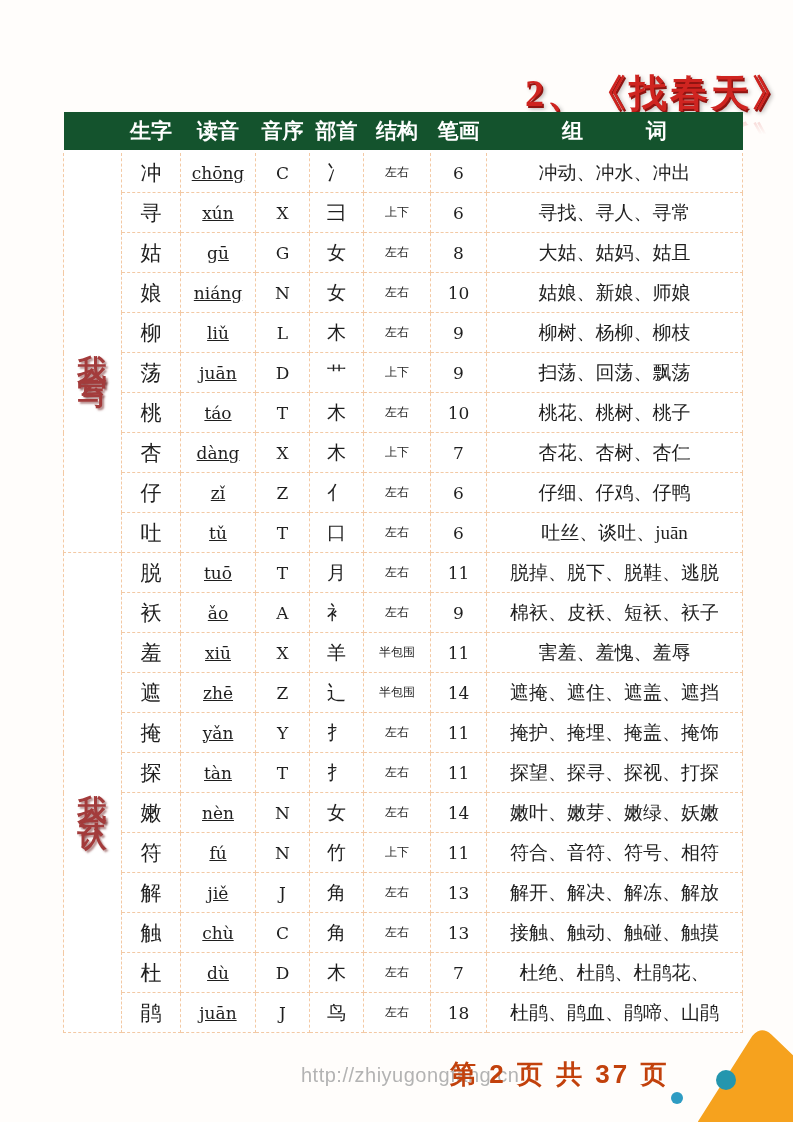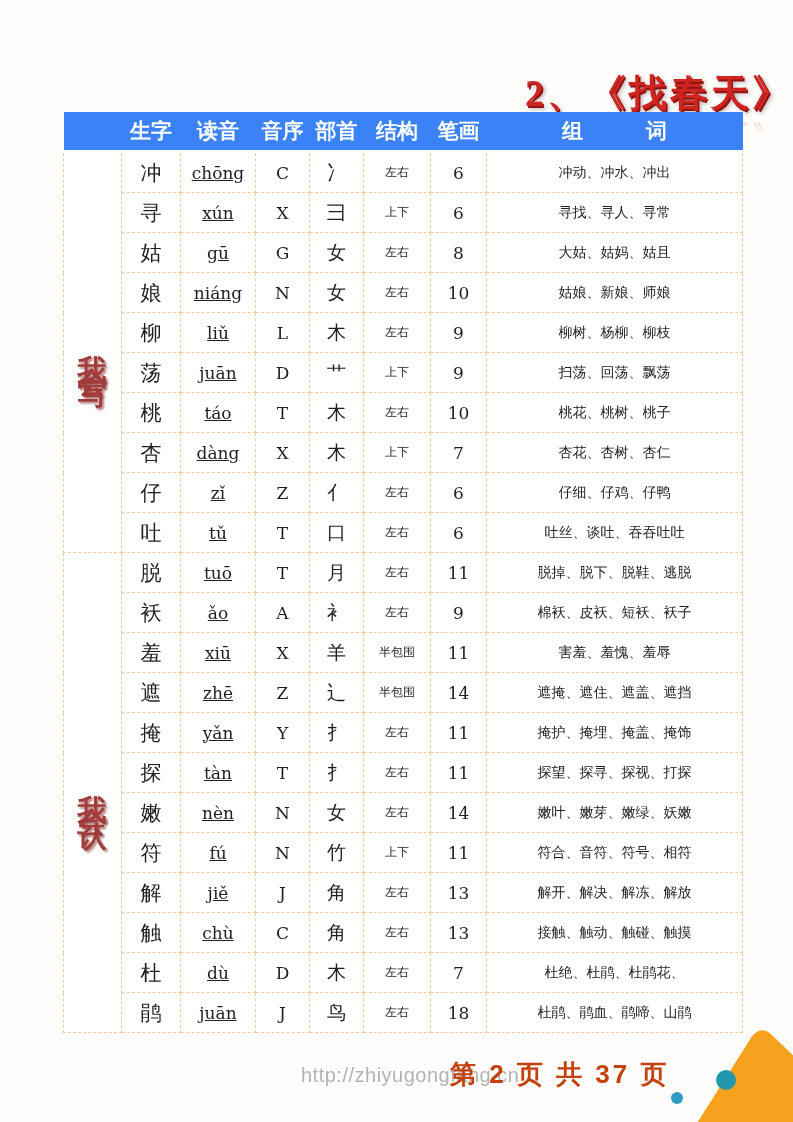--- a/index.html
+++ b/index.html
@@ -26,42 +26,42 @@
     font-size:38px;font-weight:bold;color:#cf2420;letter-spacing:3px;
     font-family:"Liberation Serif",serif;line-height:1.15;
   }
 
   
   table.vocab{
     position:absolute;top:112px;left:63px;width:679px;
     border-collapse:collapse;table-layout:fixed;
   }
   table.vocab thead th{
-    background:#3b82f6;color:#ffffff;font-family:"Liberation Sans",sans-serif;
+    background:#14532d;color:#ffffff;font-family:"Liberation Sans",sans-serif;
     font-weight:bold;font-size:21px;height:38px;padding:0;
     border:none;border-bottom:3px solid #ffffff;white-space:pre;
   }
   table.vocab tbody td{
     border:1px dashed #f3c9a4;background:#ffffff;height:39px;
     text-align:center;vertical-align:middle;color:#1f1f1f;padding:0;
   }
   td.side{background:#fae4d5;}
   .vert{
     writing-mode:vertical-rl;text-orientation:upright;
     font-size:29px;font-weight:bold;color:#a33b3b;letter-spacing:13px;
     font-family:"Liberation Serif",serif;
     text-shadow:2px 2px 2px rgba(110,30,30,.5);
   }
   .c-char{font-size:21px;}
   .c-pinyin{font-size:17px;font-family:"DejaVu Serif",serif;text-decoration:underline;}
   .c-initial{font-size:17px;font-family:"DejaVu Serif",serif;}
   .c-radical{font-size:19px;}
   .c-structure{font-size:12px;}
   .c-strokes{font-size:17px;font-family:"DejaVu Serif",serif;}
-  .c-words{font-size:14px;text-align:left;padding-left:9px;}
+  .c-words{font-size:19px;text-align:left;padding-left:9px;}
 
   
   .watermark{
     position:absolute;left:301px;top:1064px;z-index:1;
     font-family:"Liberation Sans",sans-serif;font-size:20px;
     color:#b3b3b3;letter-spacing:.5px;text-align:right;
   }
   .page-info{
     position:absolute;left:450px;top:1057px;z-index:2;
     font-family:"Liberation Sans",sans-serif;font-size:26px;font-weight:bold;
@@ -185,21 +185,21 @@
     <td class="c-strokes">6</td>
     <td class="c-words">仔细、仔鸡、仔鸭</td>
   </tr>
         <tr>
     <td class="c-char">吐</td>
     <td class="c-pinyin">tǔ</td>
     <td class="c-initial">T</td>
     <td class="c-radical">口</td>
     <td class="c-structure">左右</td>
     <td class="c-strokes">6</td>
-    <td class="c-words">吐丝、谈吐、吞吞吐吐</td>
+    <td class="c-words">吐丝、谈吐、juān</td>
   </tr>
         <tr>
     <td class="side" rowspan="12"><span class="vert">我会认</span></td>
           <td class="c-char">脱</td>
     <td class="c-pinyin">tuō</td>
     <td class="c-initial">T</td>
     <td class="c-radical">月</td>
     <td class="c-structure">左右</td>
     <td class="c-strokes">11</td>
     <td class="c-words">脱掉、脱下、脱鞋、逃脱</td>

